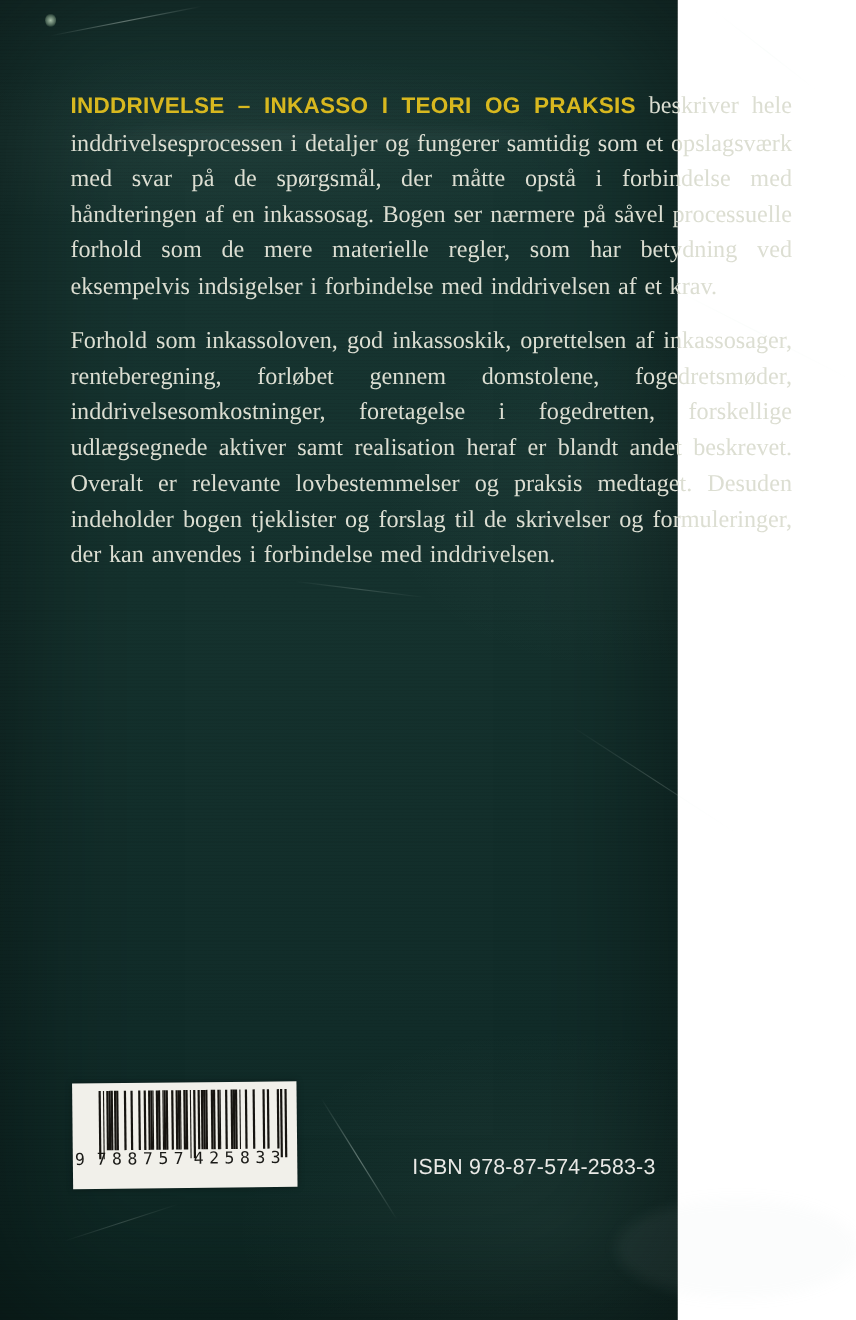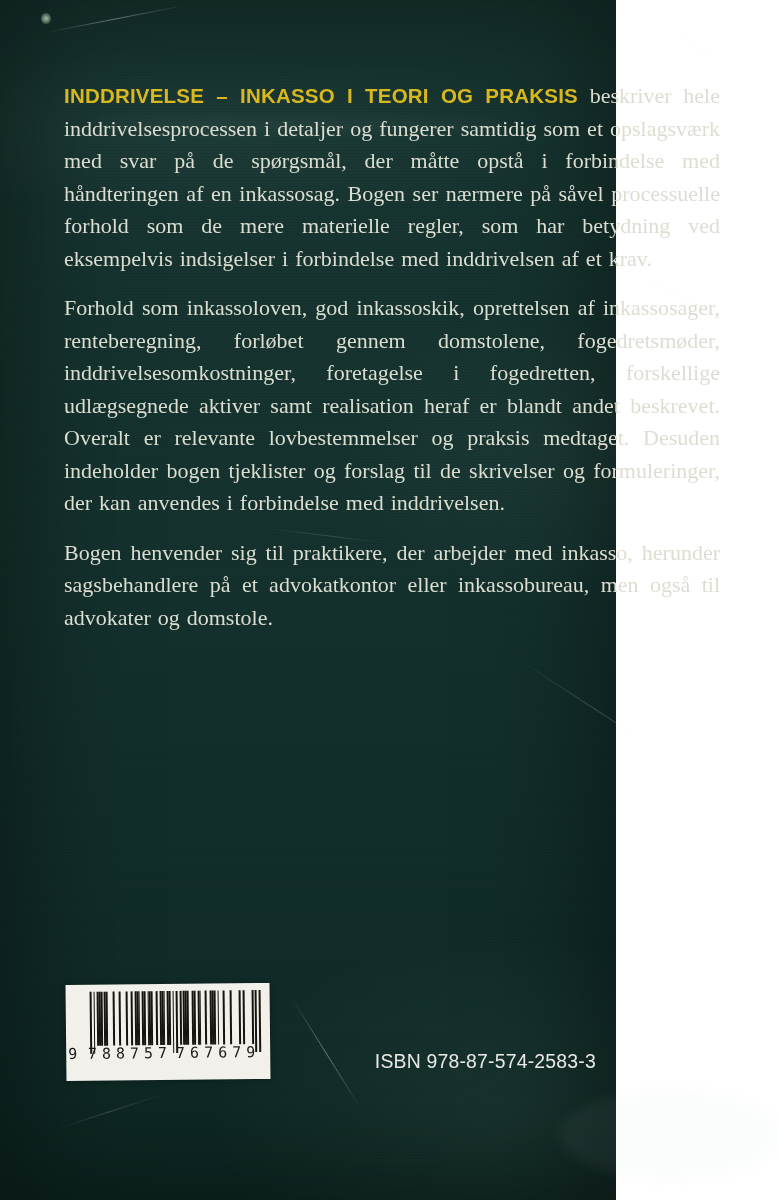--- a/index.html
+++ b/index.html
@@ -91,21 +91,20 @@
   <span class="scratch faint" style="left:268px;top:528px;width:120px;transform:rotate(7deg);"></span>
   <span class="scratch" style="left:292px;top:998px;width:130px;transform:rotate(58deg);"></span>
   <span class="scratch faint" style="left:58px;top:1128px;width:110px;transform:rotate(-18deg);"></span>
   <span class="scratch faint" style="left:520px;top:660px;width:180px;transform:rotate(33deg);"></span>
   <span class="smudge" style="left:90px;top:118px;width:420px;height:14px;background:rgba(205,220,210,0.05);"></span>
   <span class="smudge" style="left:560px;top:1090px;width:220px;height:90px;background:rgba(185,210,200,0.06);"></span>
 
   <div class="blurb">
     <p><span class="book-title">INDDRIVELSE – INKASSO I TEORI OG PRAKSIS</span><span> beskriver hele inddrivelsesprocessen i detaljer og fungerer samtidig som et opslagsværk med svar på de spørgsmål, der måtte opstå i forbindelse med håndteringen af en inkassosag. Bogen ser nærmere på såvel processuelle forhold som de mere materielle regler, som har betydning ved eksempelvis indsigelser i forbindelse med inddrivelsen af et krav.</span></p>
     <p>Forhold som inkassoloven, god inkassoskik, oprettelsen af inkassosager, renteberegning, forløbet gennem domstolene, fogedretsmøder, inddrivelsesomkostninger, foretagelse i fogedretten, forskellige udlægsegnede aktiver samt realisation heraf er blandt andet beskrevet. Overalt er relevante lovbestemmelser og praksis medtaget. Desuden indeholder bogen tjeklister og forslag til de skrivelser og formuleringer, der kan anvendes i forbindelse med inddrivelsen.</p>
-    <p>Bogen henvender sig til praktikere, der arbejder med inkasso, herunder sagsbehandlere på et advokatkontor eller inkassobureau, men også til advokater og domstole.</p>
   </div>
 
   <div class="barcode-label">
     <div class="bars" id="bars">
         <div class="m b tall"></div>
         <div class="m tall"></div>
         <div class="m b tall"></div>
         <div class="m"></div>
         <div class="m b"></div>
         <div class="m b"></div>
@@ -195,19 +194,19 @@
         <div class="m"></div>
         <div class="m b"></div>
         <div class="m"></div>
         <div class="m b tall"></div>
         <div class="m tall"></div>
         <div class="m b tall"></div>
       </div>
     <div class="barcode-digits">
       <span class="nine">9</span>
       <span class="grp">788757</span>
-      <span class="grp">767679</span>
+      <span class="grp">425833</span>
     </div>
   </div>
 
   <div class="isbn">ISBN 978-87-574-2583-3</div>
 
 </div>
 
 </body></html>

